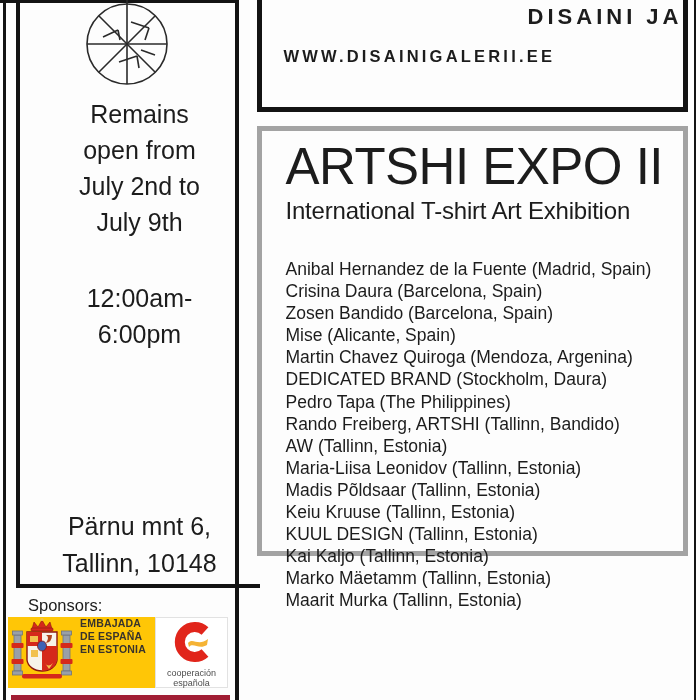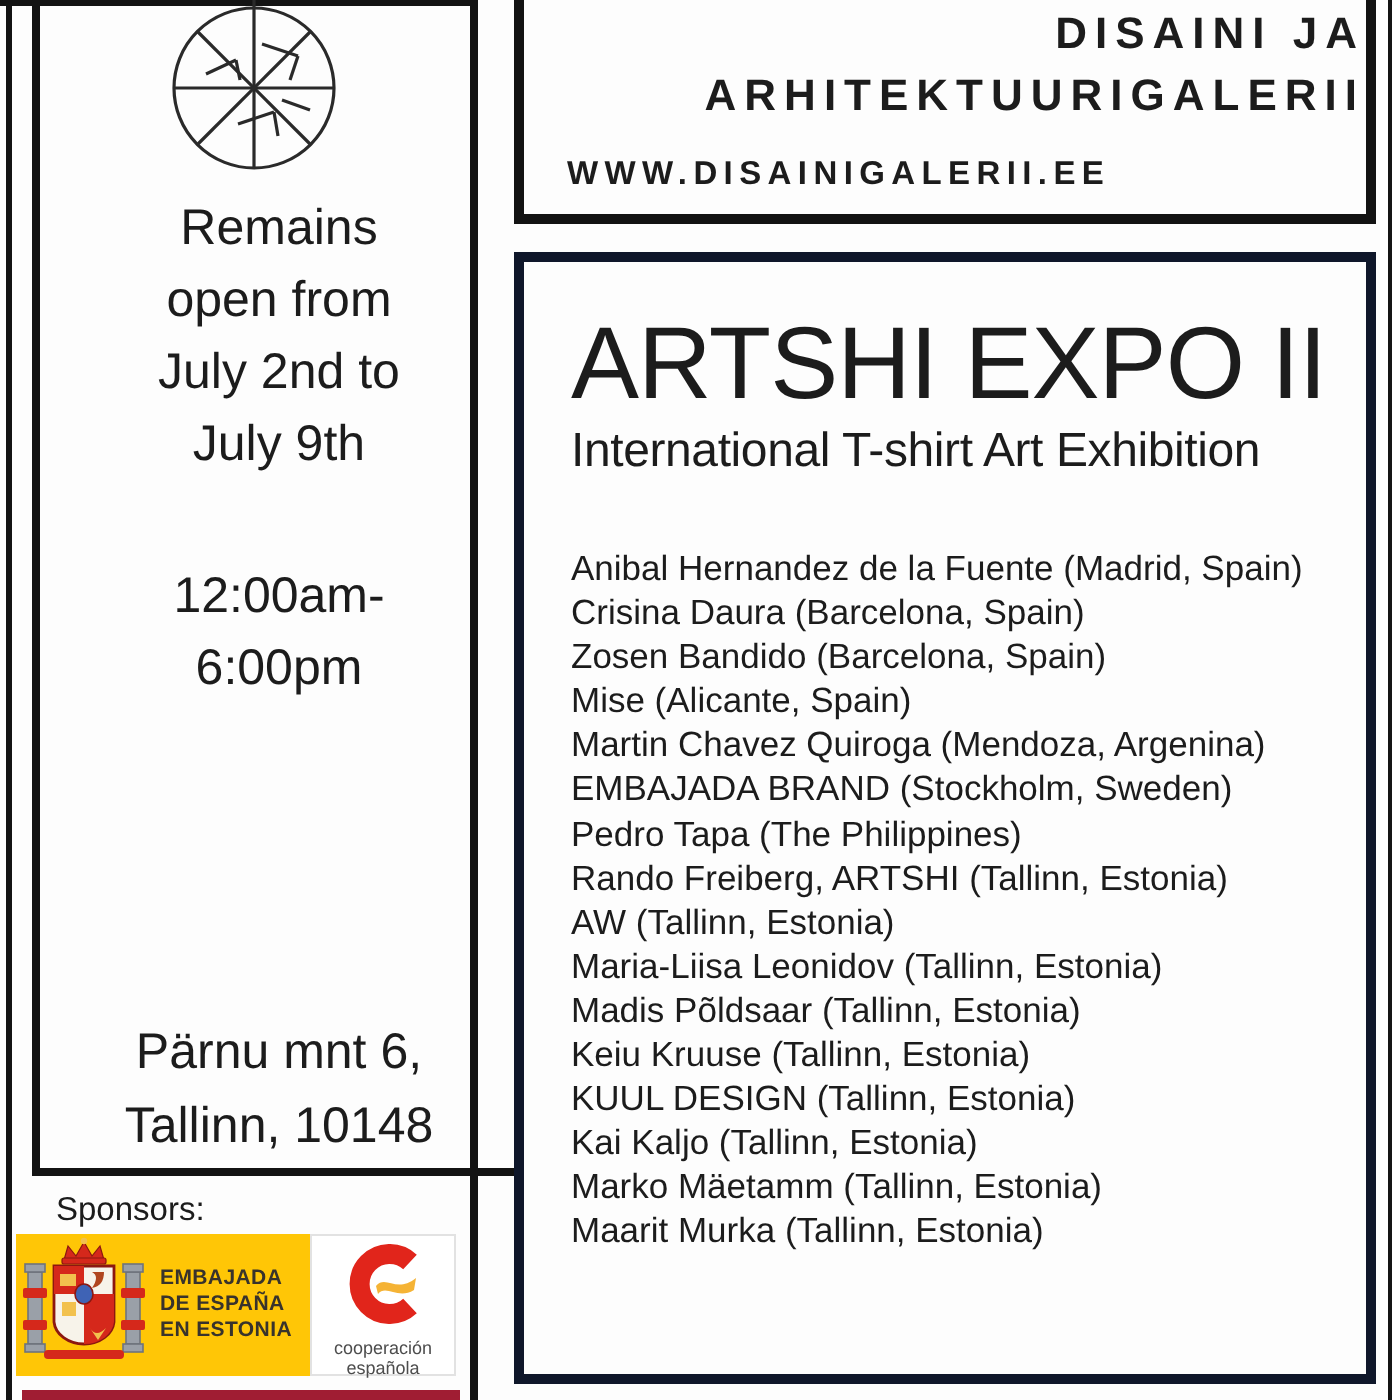--- a/index.html
+++ b/index.html
@@ -34,33 +34,33 @@
   .gallery-box{
     left:256.5px;top:-14px;width:431px;height:126px;
     border:5px solid #131313;box-sizing:border-box;
     padding:10px 0 0 22px;
   }
   .gallery-name{font-weight:800;font-size:22px;line-height:31px;letter-spacing:4px;white-space:nowrap;text-align:right;}
   .gallery-site{font-weight:800;font-size:16.5px;letter-spacing:3.2px;margin-top:15px;padding-right:22px;}
 
   
   .expo-box{
-    left:256.5px;top:126px;width:431px;height:566px;
-    border:5px solid #0f172a;box-sizing:border-box;
-    padding:22px 0 0 24px;
+    left:256.5px;top:126px;width:431px;height:430px;
+    border:5px solid #a3a3a3;box-sizing:border-box;
+    padding:7px 0 0 24px;
   }
   .expo-title{font-size:51px;line-height:58px;font-weight:400;letter-spacing:-0.5px;white-space:nowrap;}
   .expo-subtitle{font-size:24px;line-height:28px;letter-spacing:-0.2px;margin-top:1px;white-space:nowrap;}
   .artist-list{margin-top:33px;font-size:17.5px;line-height:22.1px;}
   .artist-list div{white-space:nowrap;}
 
   
   .sponsors-label{left:28px;top:596px;font-size:16.5px;}
   .sponsor-strip{left:8px;top:617px;width:220px;height:71px;display:flex;}
-  .embassy-block{width:147px;height:71px;background:#ffc606;display:flex;align-items:center;}
+  .embassy-block{width:147px;height:71px;background:#ffc606;display:flex;}
   .embassy-text{font-size:10.5px;font-weight:700;line-height:13px;color:#38332c;letter-spacing:0.2px;margin-left:4px;}
   .coop-block{width:73px;height:71px;background:#ffffff;border:1px solid #e2e2e2;box-sizing:border-box;
               display:flex;flex-direction:column;align-items:center;justify-content:flex-start;padding-top:4px;}
   .coop-text{font-size:9px;line-height:10px;color:#4d4d4d;text-align:center;margin-top:2px;}
   .bottom-bar{left:11px;top:694.5px;width:219px;height:5.5px;background:#a01d33;}
 </style>
 </head>
 <body>
 
 <div class="poster">
@@ -101,37 +101,36 @@
       <div>6:00pm</div>
     </div>
     <div class="address">
       <div>Pärnu mnt 6,</div>
       <div>Tallinn, 10148</div>
     </div>
   </div>
 
   <div class="abs gallery-box">
     <div class="gallery-name">DISAINI JA</div>
-    <div class="gallery-name">ARHITEKTUURIGALERII</div>
     <div class="gallery-site">WWW.DISAINIGALERII.EE</div>
   </div>
 
   <div class="abs expo-box">
     <div class="expo-title">ARTSHI EXPO II</div>
     <div class="expo-subtitle">International T-shirt Art Exhibition</div>
     <div class="artist-list">
 
     <div>Anibal Hernandez de la Fuente (Madrid, Spain)</div>
         <div>Crisina Daura (Barcelona, Spain)</div>
         <div>Zosen Bandido (Barcelona, Spain)</div>
         <div>Mise (Alicante, Spain)</div>
         <div>Martin Chavez Quiroga (Mendoza, Argenina)</div>
-        <div>EMBAJADA BRAND (Stockholm, Sweden)</div>
+        <div>DEDICATED BRAND (Stockholm, Daura)</div>
         <div>Pedro Tapa (The Philippines)</div>
-        <div>Rando Freiberg, ARTSHI (Tallinn, Estonia)</div>
+        <div>Rando Freiberg, ARTSHI (Tallinn, Bandido)</div>
         <div>AW (Tallinn, Estonia)</div>
         <div>Maria-Liisa Leonidov (Tallinn, Estonia)</div>
         <div>Madis Põldsaar (Tallinn, Estonia)</div>
         <div>Keiu Kruuse (Tallinn, Estonia)</div>
         <div>KUUL DESIGN (Tallinn, Estonia)</div>
         <div>Kai Kaljo (Tallinn, Estonia)</div>
         <div>Marko Mäetamm (Tallinn, Estonia)</div>
         <div>Maarit Murka (Tallinn, Estonia)</div>
       </div>
   </div>

